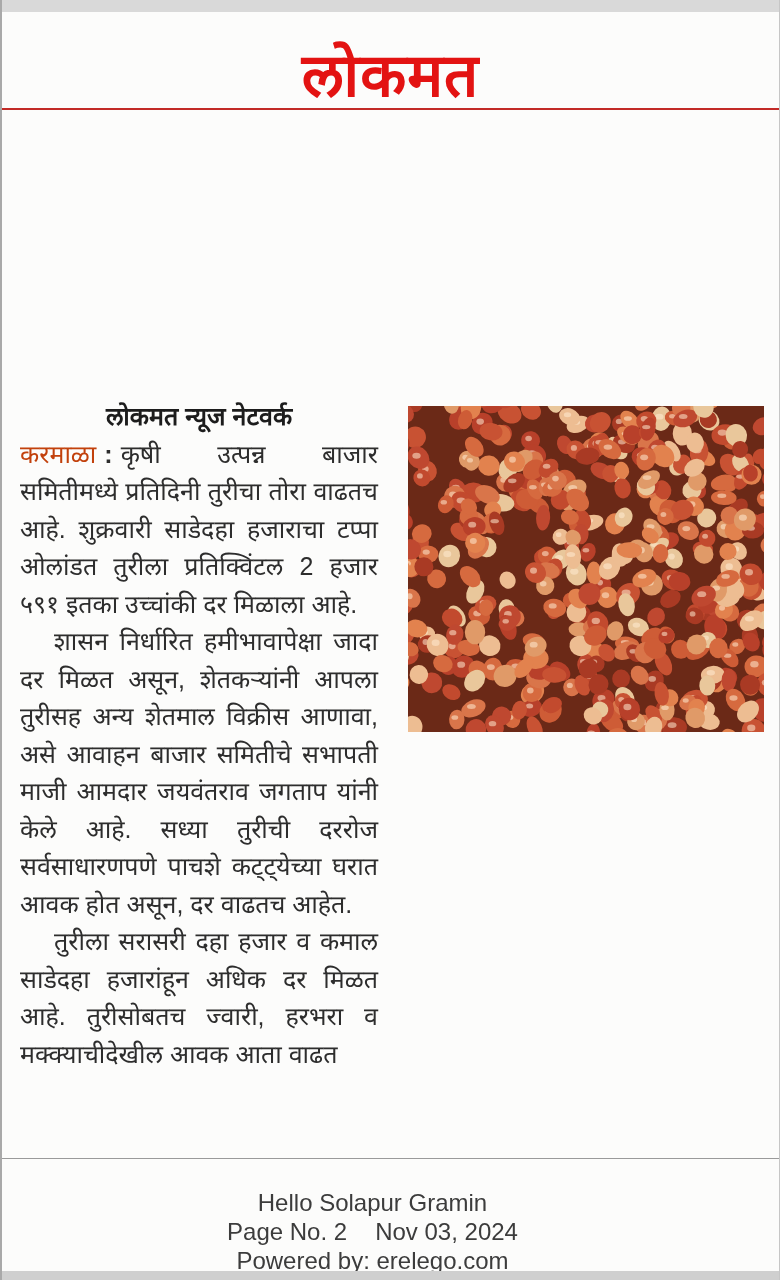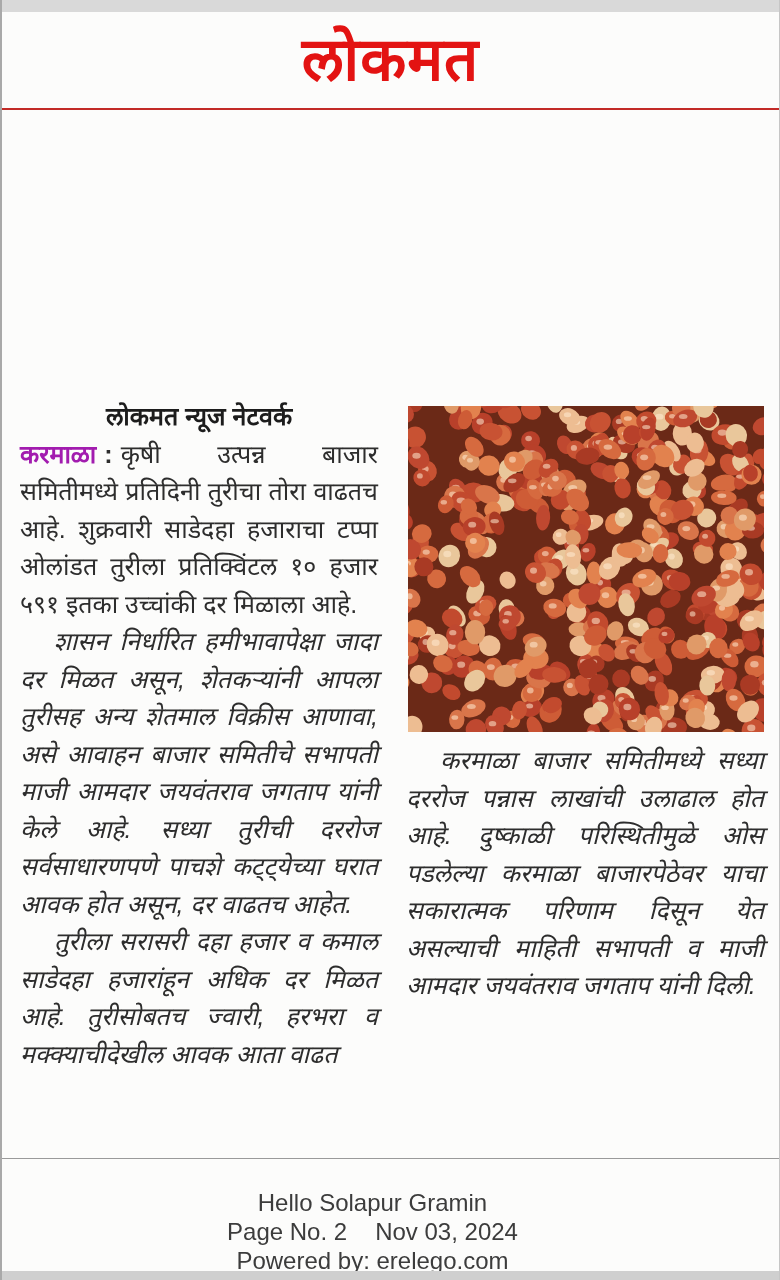--- a/index.html
+++ b/index.html
@@ -18,21 +18,21 @@
     box-sizing:border-box;
   }
   .edge-strip{
     position:absolute;left:0;right:0;background:#d9d9d9;
   }
   .edge-strip.top{top:0;height:12px;}
   .edge-strip.bottom{bottom:0;height:9px;background:#cfcfcf;}
 
   
   .masthead{
-    position:absolute;top:12px;left:0;right:0;height:96px;
+    position:absolute;top:28px;left:0;right:0;height:96px;
     display:flex;align-items:center;justify-content:center;
   }
   .logo{
     font-size:60px;
     font-weight:bold;
     letter-spacing:1px;
     line-height:1;
   }
   .red-rule{
     position:absolute;top:108px;left:0;right:0;height:2px;
@@ -62,22 +62,22 @@
     line-height:37.5px;
     text-align:justify;
   }
   .byline{
     text-align:center;
     font-weight:700;
     margin:0 0 2px 0;
     color:#1c1c1c;
   }
   .col p{margin:0;}
-  .col p.indent{text-indent:34px;font-style:italic;}
-  .dateline{font-weight:700;color:#a21caf;}
+  .col p.indent{text-indent:34px;}
+  .dateline{font-weight:400;color:#c2410c;}
   .dateline-sep{font-weight:700;padding:0 8px;}
 
   .photo-wrap{
     margin:8px 0 10px 2px;
     width:356px;height:326px;
     background:#6b2917;
     overflow:hidden;
   }
   .photo-wrap svg{display:block;}
 
@@ -108,21 +108,21 @@
   </div>
   <div class="red-rule"></div>
 
   <div class="headline">
   </div>
 
   <div class="article">
 
     <div class="col">
       <p class="byline">लोकमत न्यूज नेटवर्क</p>
-      <p><span class="dateline">करमाळा</span><span class="dateline-sep">:</span><span>कृषी उत्पन्न बाजार समितीमध्ये प्रतिदिनी तुरीचा तोरा वाढतच आहे. शुक्रवारी साडेदहा हजाराचा टप्पा ओलांडत तुरीला प्रतिक्विंटल १० हजार ५९१ इतका उच्चांकी दर मिळाला आहे.</span></p>
+      <p><span class="dateline">करमाळा</span><span class="dateline-sep">:</span><span>कृषी उत्पन्न बाजार समितीमध्ये प्रतिदिनी तुरीचा तोरा वाढतच आहे. शुक्रवारी साडेदहा हजाराचा टप्पा ओलांडत तुरीला प्रतिक्विंटल 2 हजार ५९१ इतका उच्चांकी दर मिळाला आहे.</span></p>
       <p class="indent">शासन निर्धारित हमीभावापेक्षा जादा दर मिळत असून, शेतकऱ्यांनी आपला तुरीसह अन्य शेतमाल विक्रीस आणावा, असे आवाहन बाजार समितीचे सभापती माजी आमदार जयवंतराव जगताप यांनी केले आहे. सध्या तुरीची दररोज सर्वसाधारणपणे पाचशे कट्ट्येच्या घरात आवक होत असून, दर वाढतच आहेत.</p>
       <p class="indent">तुरीला सरासरी दहा हजार व कमाल साडेदहा हजारांहून अधिक दर मिळत आहे. तुरीसोबतच ज्वारी, हरभरा व मक्क्याचीदेखील आवक आता वाढत</p>
     </div>
 
     <div class="col">
       <div class="photo-wrap">
           <svg width="356" height="326" viewBox="0 0 356 326" role="img" aria-label="तूर (pigeon pea) grains close-up">
             <rect width="356" height="326" fill="#6b2917"></rect>
             <ellipse cx="168.4" cy="87.7" rx="9.5" ry="8.9" fill="#c85233" transform="rotate(176 168.4 87.7)"></ellipse>
             <ellipse cx="166.4" cy="85.7" rx="3.3" ry="2.7" fill="rgba(255,235,210,0.55)"></ellipse>
@@ -750,21 +750,20 @@
             <ellipse cx="181.5" cy="188.0" rx="11.1" ry="10.9" fill="#bf4830" transform="rotate(164 181.5 188.0)"></ellipse>
             <ellipse cx="34.9" cy="257.7" rx="8.4" ry="10.0" fill="#d66a3f" transform="rotate(111 34.9 257.7)"></ellipse>
             <ellipse cx="340.0" cy="305.5" rx="12.4" ry="9.3" fill="#edbd92" transform="rotate(135 340.0 305.5)"></ellipse>
             <ellipse cx="238.1" cy="53.3" rx="11.4" ry="9.5" fill="#d66a3f" transform="rotate(111 238.1 53.3)"></ellipse>
             <ellipse cx="236.1" cy="51.3" rx="4.0" ry="2.9" fill="rgba(255,235,210,0.55)"></ellipse>
             <ellipse cx="164.9" cy="150.6" rx="12.3" ry="8.2" fill="#edbd92" transform="rotate(87 164.9 150.6)"></ellipse>
             <ellipse cx="162.9" cy="148.6" rx="4.3" ry="2.5" fill="rgba(255,235,210,0.55)"></ellipse>
             <ellipse cx="218.6" cy="198.8" rx="11.6" ry="8.1" fill="#e9c79b" transform="rotate(77 218.6 198.8)"></ellipse>
           </svg>
         </div>
-      <p class="indent">करमाळा बाजार समितीमध्ये सध्या दररोज पन्नास लाखांची उलाढाल होत आहे. दुष्काळी परिस्थितीमुळे ओस पडलेल्या करमाळा बाजारपेठेवर याचा सकारात्मक परिणाम दिसून येत असल्याची माहिती सभापती व माजी आमदार जयवंतराव जगताप यांनी दिली.</p>
     </div>
 
   </div>
 
   <div class="bottom-rule"></div>
 
   <div class="footer">
     <div>Hello Solapur Gramin</div>
     <div class="pageline"><span>Page No. 2</span><span>Nov 03, 2024</span></div>
     <div>Powered by: erelego.com</div>

